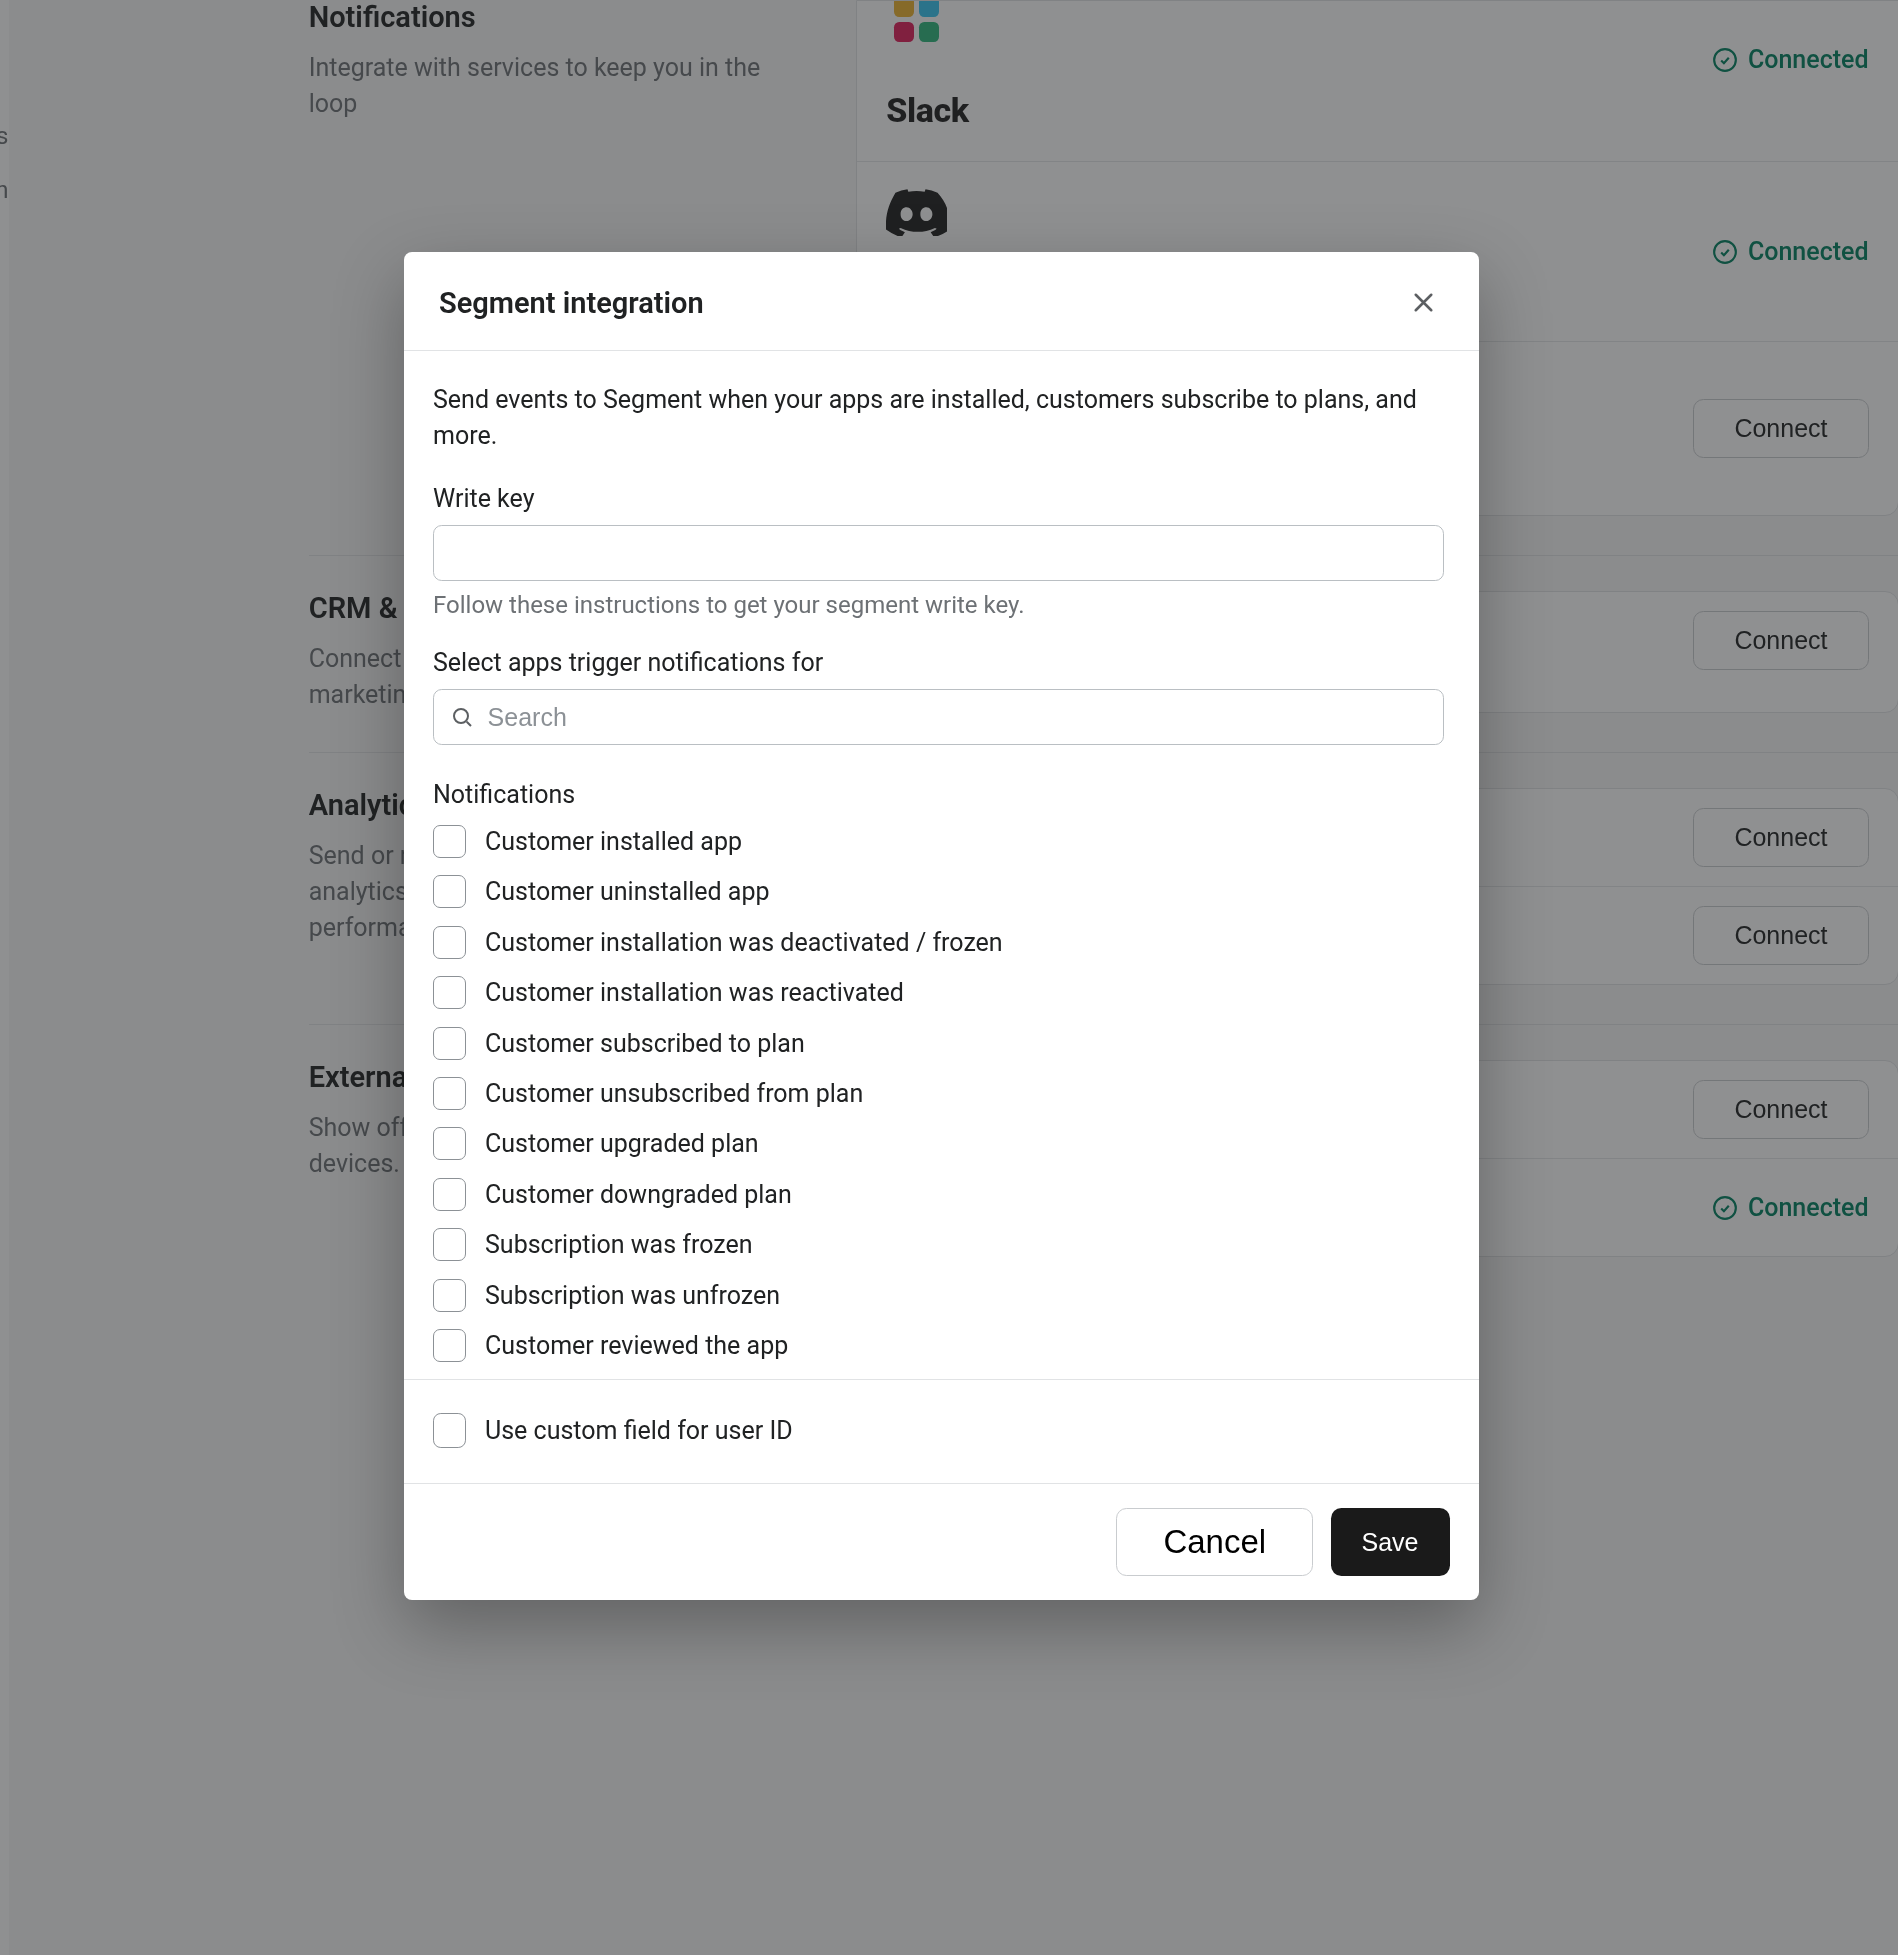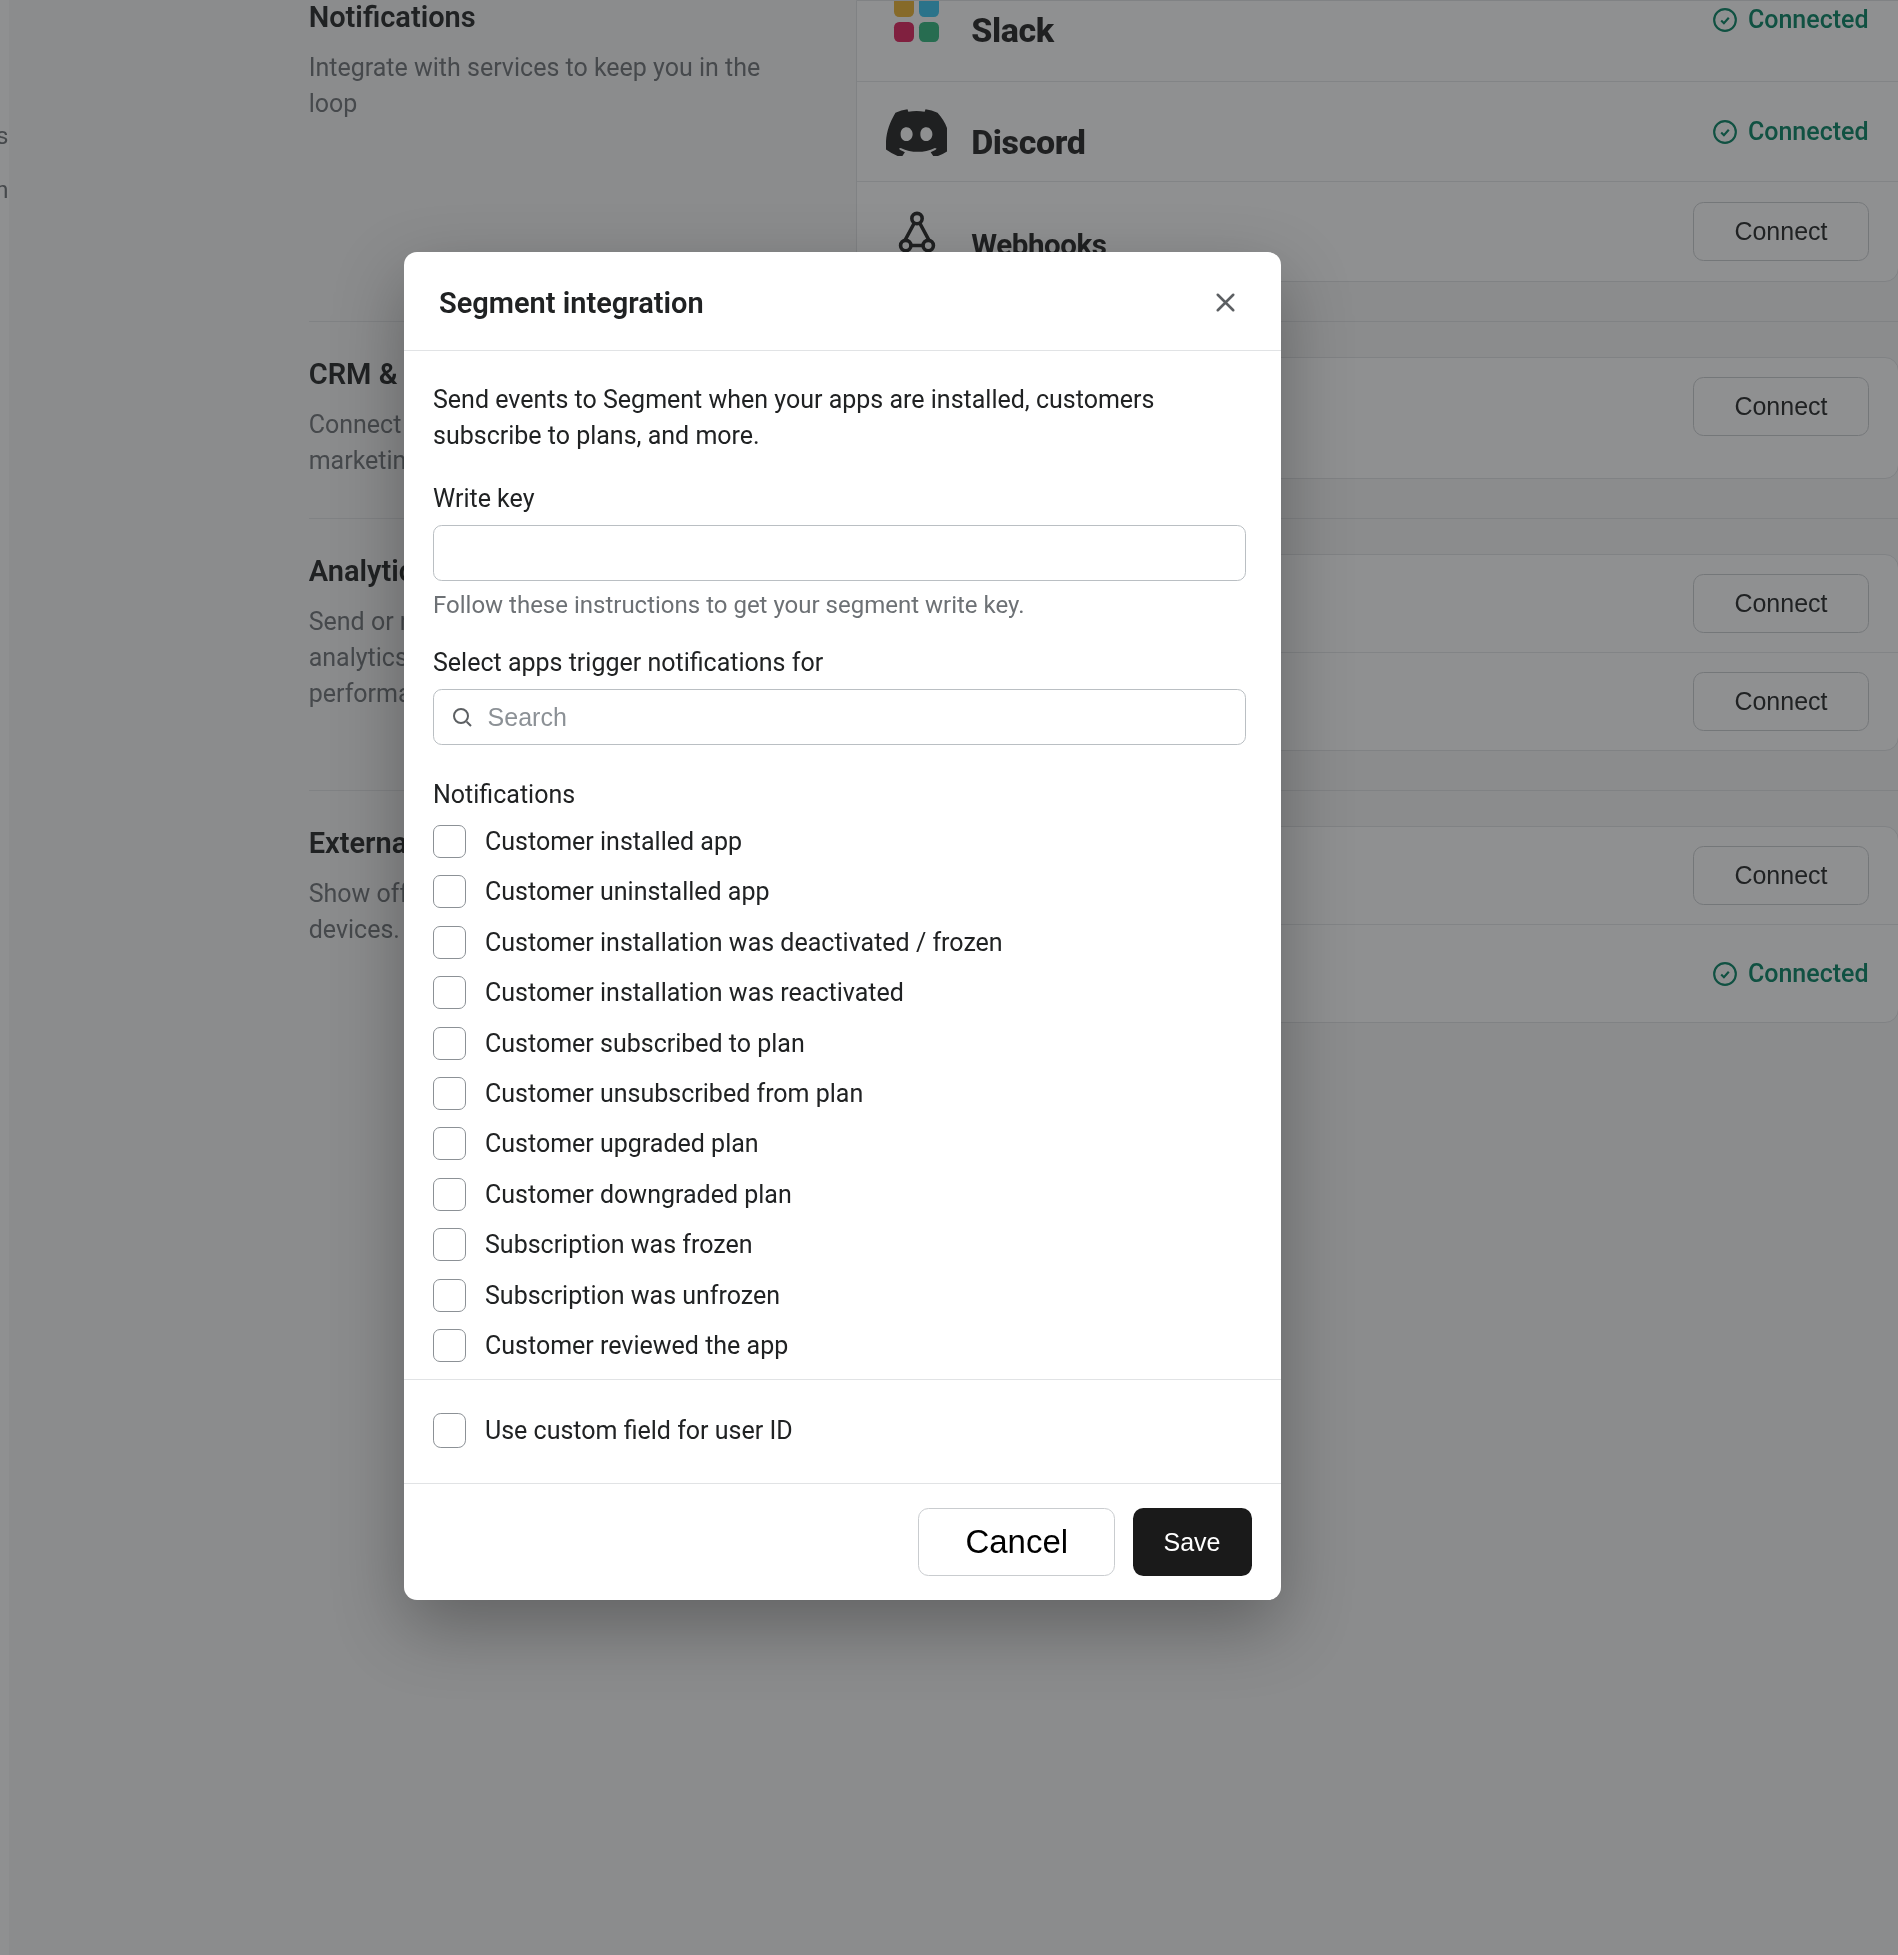--- a/index.html
+++ b/index.html
@@ -67,21 +67,21 @@
   .int-row {
     display: flex;
     align-items: center;
     justify-content: space-between;
     padding: 19px 29.5px;
     border-bottom: 0.9px solid #e5e7e9;
     gap: 26px;
     min-height: 97px;
   }
   .int-row:last-child { border-bottom: none; }
-  .int-left { display: flex; align-items: flex-end; gap: 24px; }
+  .int-left { display: flex; align-items: flex-start; gap: 40px; flex-direction: column; }
   .int-logo { width: 61px; height: 61px; display:flex; align-items:center; justify-content:center; }
   .int-name { font-size: 34px; font-weight: 800; color:#1f1f1f; letter-spacing:-0.4px; }
   .int-name.discord { font-weight: 800; }
   .int-name.webhooks { font-weight: 700; font-size:29.5px; }
   .connected {
     display: flex;
     align-items: center;
     gap: 10.4px;
     color: #008060;
     font-size: 25px;
@@ -106,23 +106,23 @@
     display: flex;
     align-items: flex-start;
     justify-content: flex-start;
   }
 
   
   .modal {
     position: absolute;
     top: 252px;
     left: 404px;
-    width: 877px;
+    width: 1075px;
     background: #ffffff;
-    border-radius: 13px;
+    border-radius: 8px;
     box-shadow: 0 26px 70px rgba(0,0,0,0.3);
     overflow: hidden;
     font-size: 25px;
     color: #202223;
   }
   .modal-header {
     display: flex;
     align-items: center;
     justify-content: space-between;
     padding: 29.5px 35px 26px 35px;

